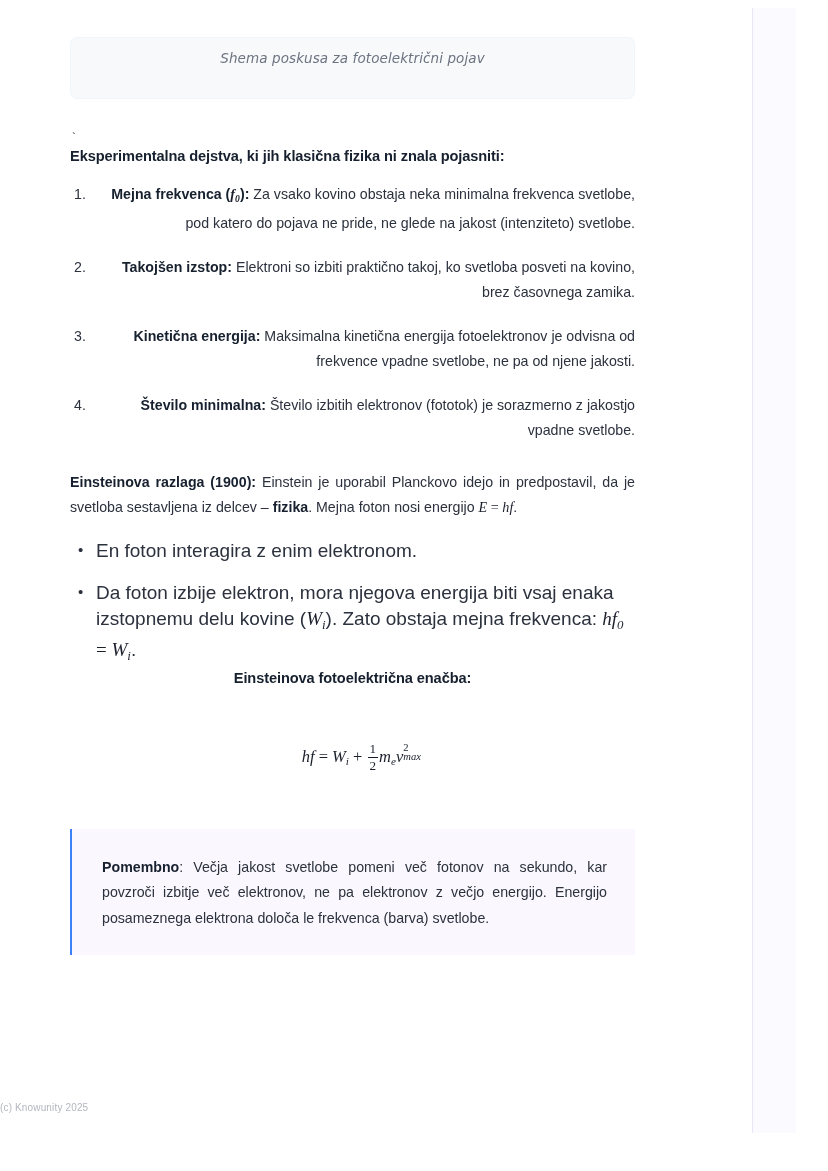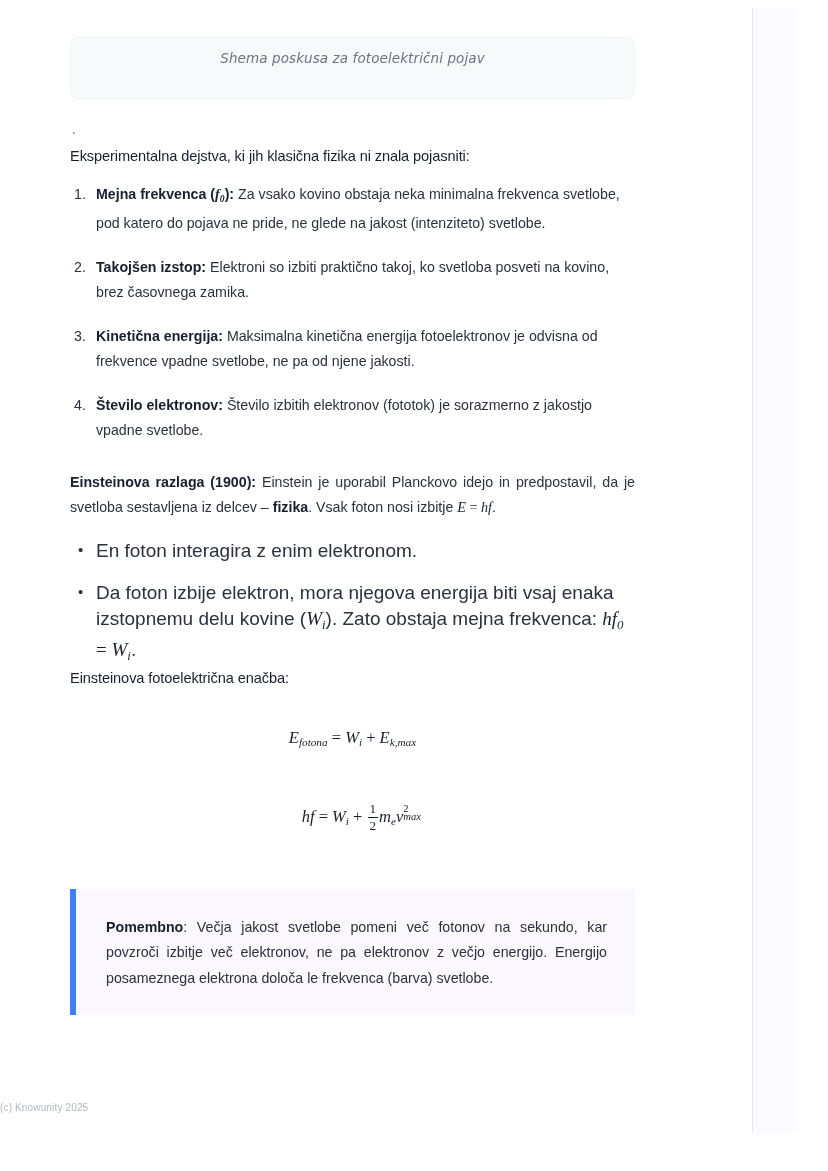--- a/index.html
+++ b/index.html
@@ -73,35 +73,36 @@
     height: 14px;
     font-size: 13px;
     color: #3a4150;
     font-family: "Liberation Mono", monospace;
     line-height: 14px;
   }
 
   
   h3.section-heading {
     font-size: 14.6px;
-    font-weight: normal;
+    font-weight: bold;
     color: #17202e;
     margin: 0;
     line-height: 20px;
     letter-spacing: -.1px;
   }
   .h-gap-1 { margin-top: 28px; }
-  .h-gap-2 { margin-top: 31px; }
+  .h-gap-2 { margin-top: 31px; text-align: center; }
 
   
   ol.facts {
     margin: 16px 0 0 0;
     padding: 0;
     list-style: none;
     counter-reset: fact;
+    text-align: right;
   }
   ol.facts > li {
     position: relative;
     counter-increment: fact;
     padding-left: 26px;
     margin-bottom: 18px;
     font-size: 14.2px;
     line-height: 25.5px;
     color: #2b313d;
   }
@@ -214,21 +215,21 @@
     position: absolute;
     left: 100%;
     top: 0.42em;
     font-size: 0.64em;
   }
 
   
   .callout {
     margin-top: 56px;
     background: #faf8fe;
-    border-left: 6px solid #3b82f6;
+    border-left: 2px solid #3b82f6;
     box-sizing: border-box;
     padding: 26px 28px 24px 30px;
     min-height: 125px;
   }
   .callout p {
     margin: 0;
     font-size: 14.2px;
     line-height: 25.5px;
     color: #2b313d;
     text-align: justify;
@@ -269,34 +270,33 @@
       <li>
         <span class="lead"><span>Mejna frekvenca (</span><span class="math"><span>f</span><sub>0</sub></span><span>):</span></span><span> Za vsako kovino obstaja neka minimalna frekvenca svetlobe, pod katero do pojava ne pride, ne glede na jakost (intenziteto) svetlobe.</span>
       </li>
       <li>
         <span class="lead">Takojšen izstop:</span><span> Elektroni so izbiti praktično takoj, ko svetloba posveti na kovino, brez časovnega zamika.</span>
       </li>
       <li>
         <span class="lead">Kinetična energija:</span><span> Maksimalna kinetična energija fotoelektronov je odvisna od frekvence vpadne svetlobe, ne pa od njene jakosti.</span>
       </li>
       <li>
-        <span class="lead">Število elektronov:</span><span> Število izbitih elektronov (fototok) je sorazmerno z jakostjo vpadne svetlobe.</span>
+        <span class="lead">Število minimalna:</span><span> Število izbitih elektronov (fototok) je sorazmerno z jakostjo vpadne svetlobe.</span>
       </li>
     </ol>
 
-    <p class="para"><span class="lead">Einsteinova razlaga (1900):</span><span> Einstein je uporabil Planckovo idejo in predpostavil, da je svetloba sestavljena iz delcev – </span><span class="lead">fizika</span><span>. Vsak foton nosi izbitje </span><span class="math"><span>E</span><span class="up"> = </span><span>hf</span></span><span>.</span></p>
+    <p class="para"><span class="lead">Einsteinova razlaga (1900):</span><span> Einstein je uporabil Planckovo idejo in predpostavil, da je svetloba sestavljena iz delcev – </span><span class="lead">fizika</span><span>. Mejna foton nosi energijo </span><span class="math"><span>E</span><span class="up"> = </span><span>hf</span></span><span>.</span></p>
 
     <ul class="points">
       <li><span>En foton interagira z enim elektronom.</span></li>
       <li><span>Da foton izbije elektron, mora njegova energija biti vsaj enaka izstopnemu delu kovine (</span><span class="math"><span>W</span><sub>i</sub></span><span>). Zato obstaja mejna frekvenca: </span><span class="math"><span>hf</span><sub>0</sub><span class="up"> = </span><span>W</span><sub>i</sub></span><span>.</span></li>
     </ul>
 
     <h3 class="section-heading h-gap-2">Einsteinova fotoelektrična enačba:</h3>
 
-    <div class="display-math eq-1"><span class="math"><span>E</span><sub>fotona</sub><span class="up"> = </span><span>W</span><sub>i</sub><span class="up"> + </span><span>E</span><sub>k,max</sub></span></div>
 
     <div class="display-math eq-2"><span class="math"><span>hf</span><span class="up"> = </span><span>W</span><sub>i</sub><span class="up"> + </span><span class="frac"><span class="num">1</span><span class="bar"></span><span class="den">2</span></span><span>m</span><sub>e</sub><span class="vsq"><span class="base">v</span><span class="sup2">2</span><span class="submax">max</span></span></span></div>
 
     <div class="callout">
       <p><span class="kw">Pomembno</span><span>: Večja jakost svetlobe pomeni več fotonov na sekundo, kar povzroči izbitje več elektronov, ne pa elektronov z večjo energijo. Energijo posameznega elektrona določa le frekvenca (barva) svetlobe.</span></p>
     </div>
 
   </div>
 
   <div class="footer">(c) Knowunity 2025</div>

